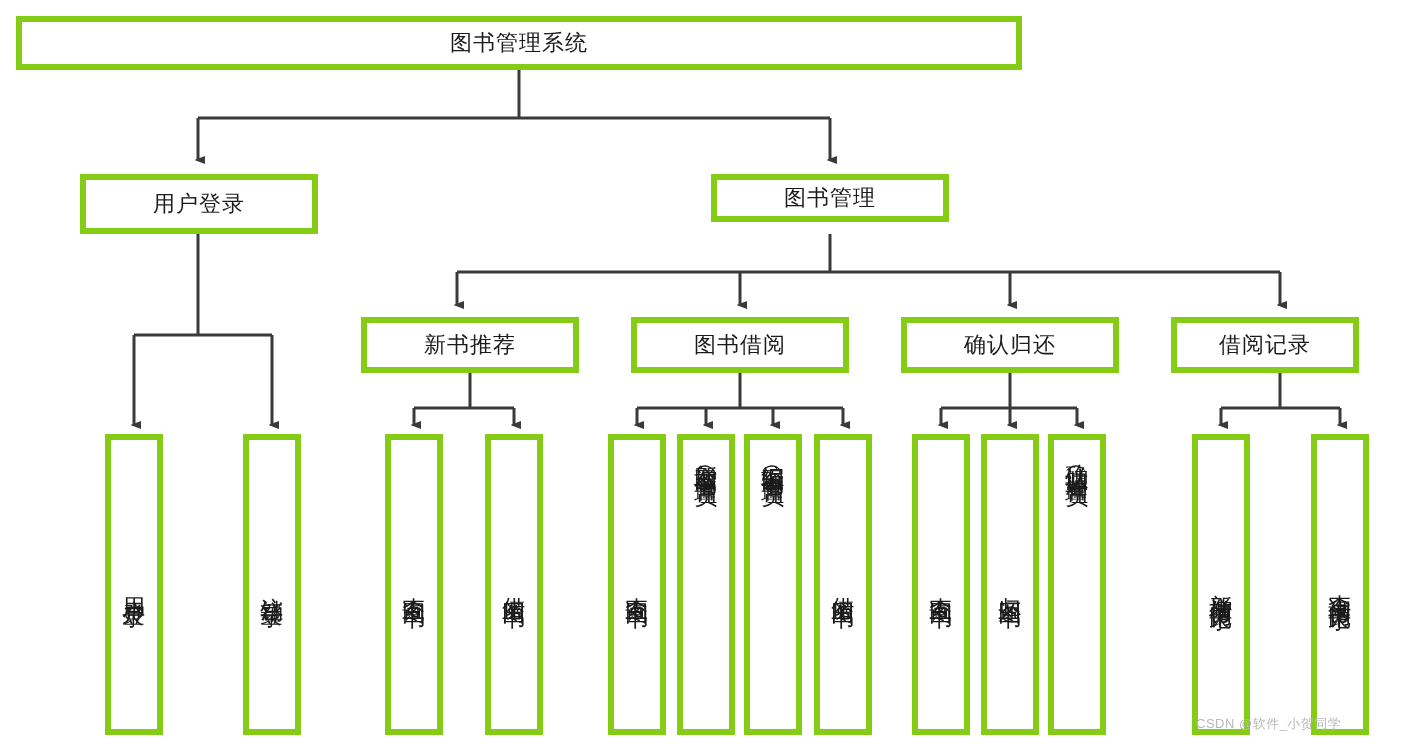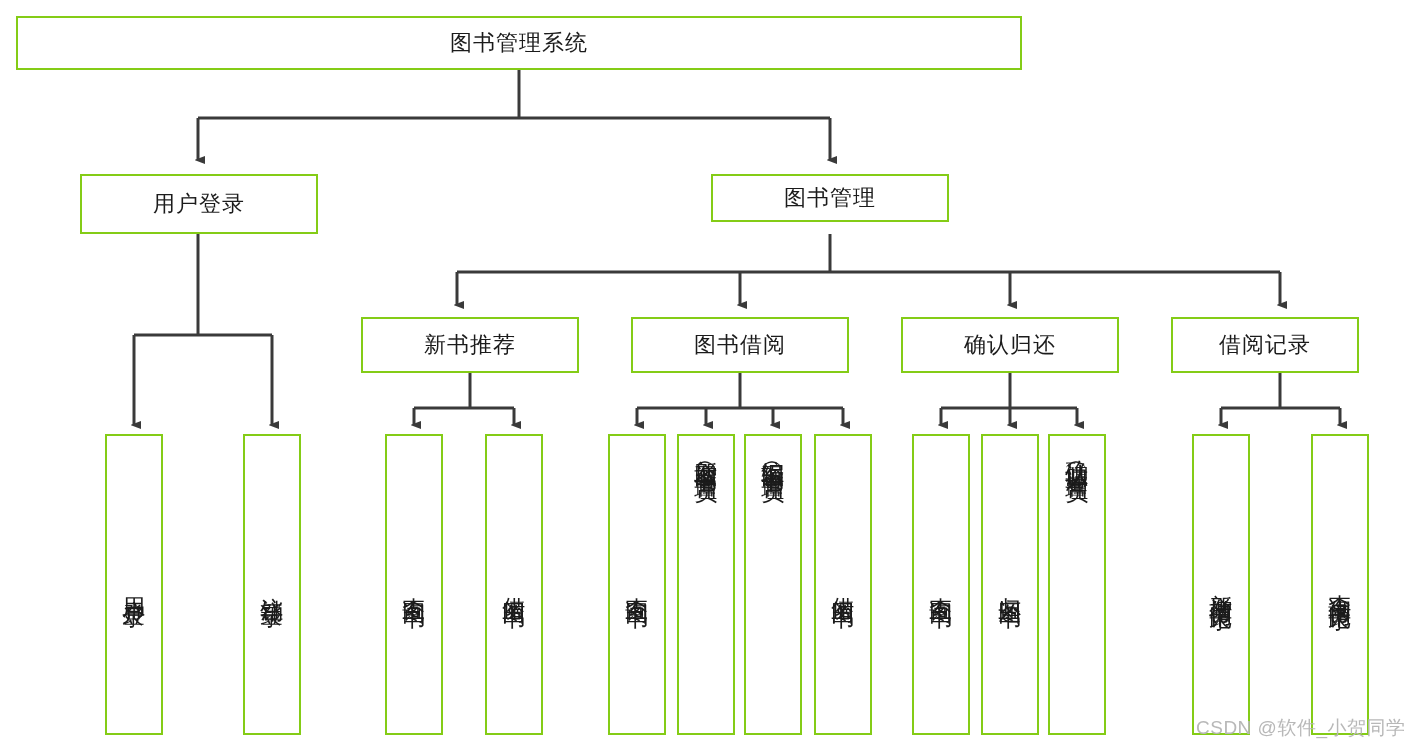--- a/index.html
+++ b/index.html
@@ -22,21 +22,21 @@
     left: 0;
     top: 0;
     width: 1405px;
     height: 747px;
     pointer-events: none;
   }
   .node {
     position: absolute;
     box-sizing: border-box;
     background: #ffffff;
-    border: 2px solid #84cc16;
+    border: 6px solid #84cc16;
     display: flex;
     align-items: center;
     justify-content: center;
     color: #1b1b1b;
   }
   .node-label {
     white-space: pre;
     letter-spacing: 1px;
   }
   
@@ -57,21 +57,21 @@
     line-height: 1.15;
     letter-spacing: 3px;
     white-space: nowrap;
   }
   .node.vert.centered {
     align-items: center;
     padding-top: 0;
   }
   .watermark {
     position: absolute;
-    font-size: 19px;
+    font-size: 13px;
     color: #b8b8b8;
     white-space: nowrap;
     letter-spacing: 0.5px;
   }
 </style>
 </head>
 <body>
 
 <div id="canvas">
 

